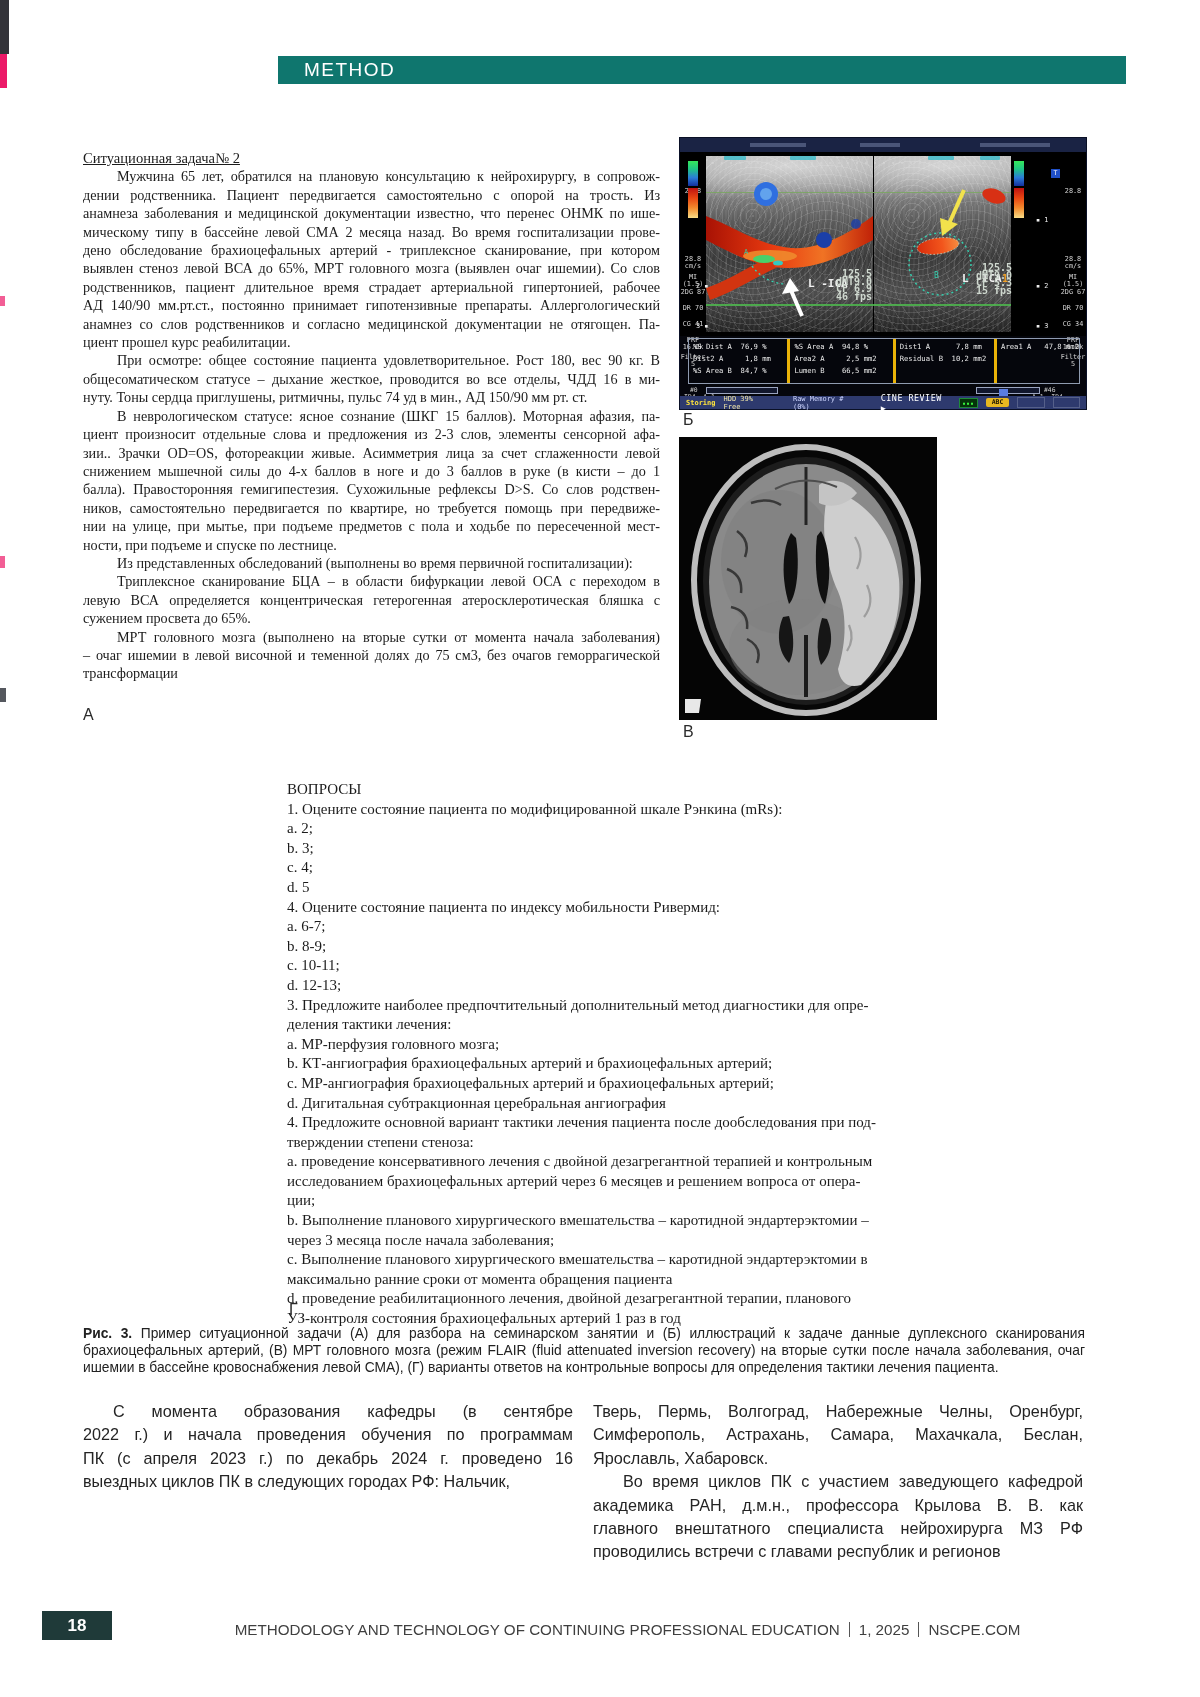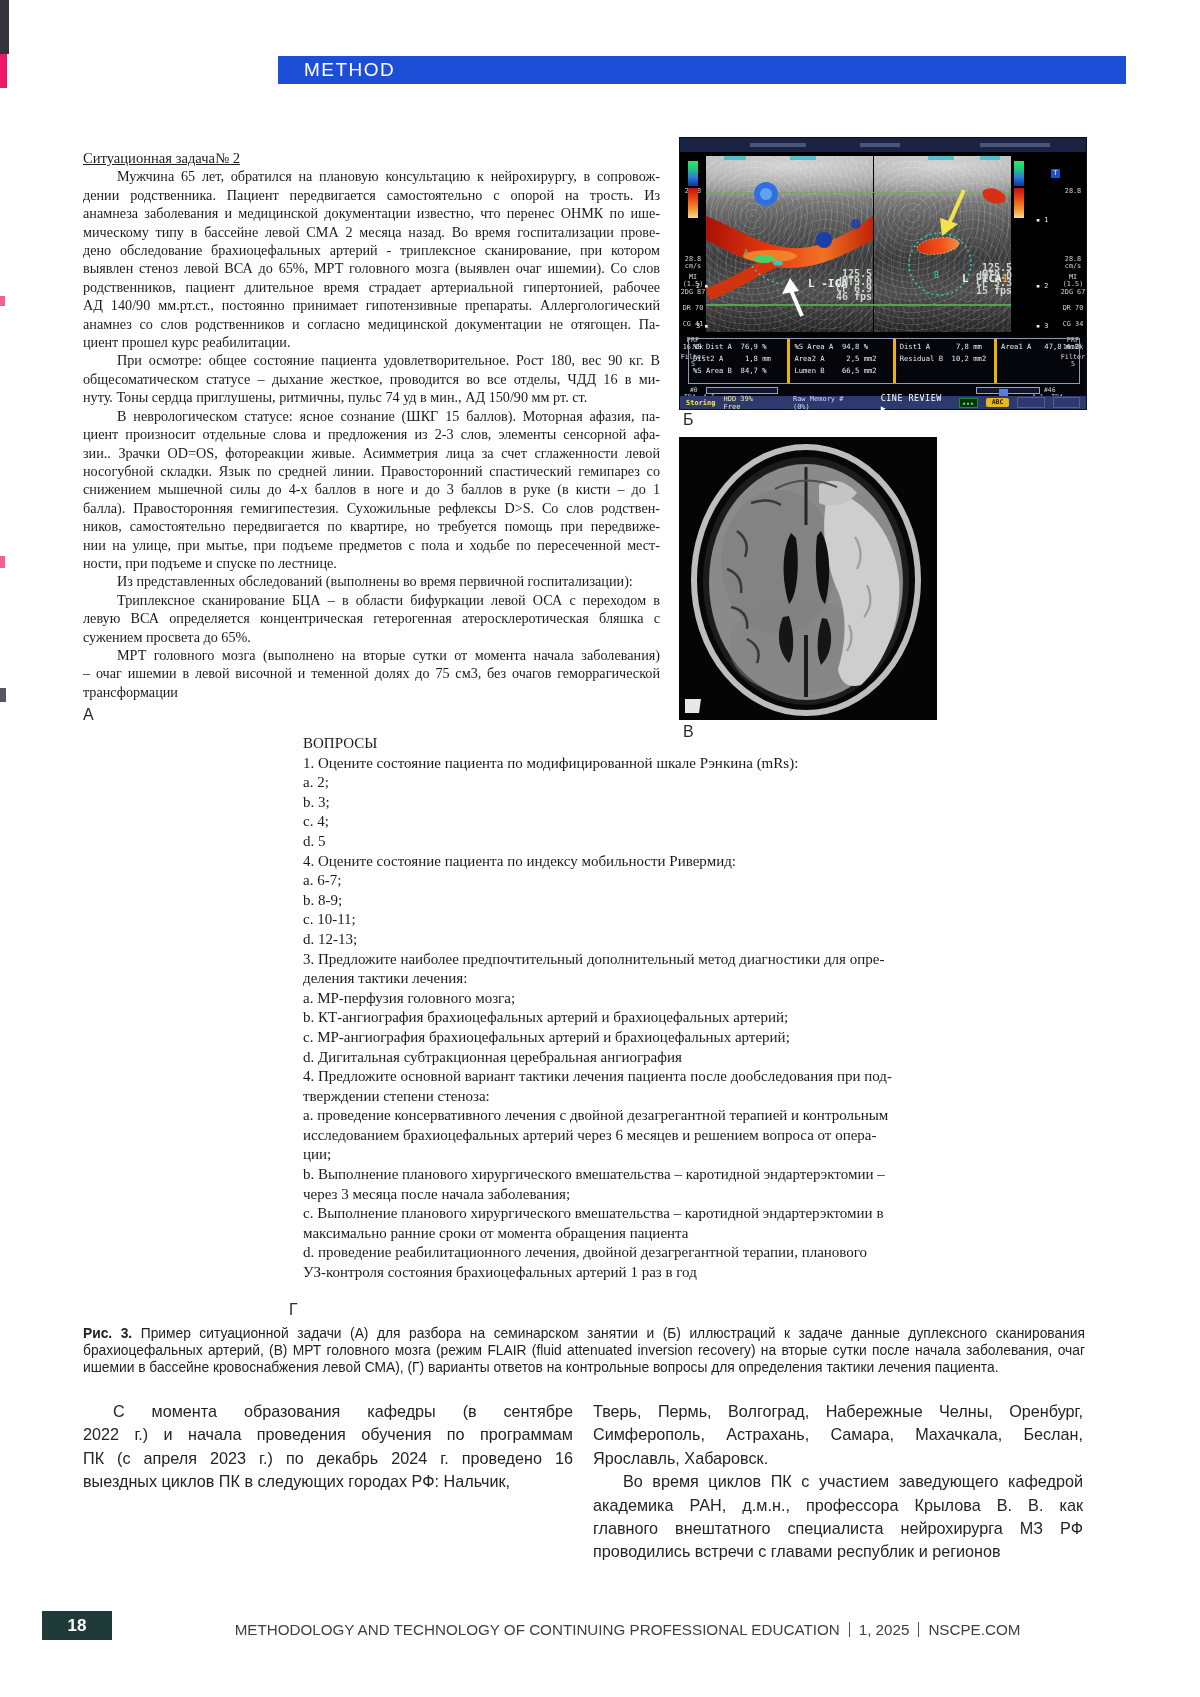--- a/index.html
+++ b/index.html
@@ -1,34 +1,34 @@
 <!DOCTYPE html>
 <html><head>
 <meta charset="utf-8">
 <style>
   html,body{margin:0;padding:0;background:#ffffff;}
   .page{position:relative;width:1200px;height:1697px;background:#fff;overflow:hidden;
         font-family:"Liberation Serif",serif;color:#1b1b1b;}
   
   .edge{position:absolute;left:0;}
   
-  .banner{position:absolute;left:278px;top:56px;width:848px;height:28px;background:#1d4ed8;
+  .banner{position:absolute;left:278px;top:56px;width:848px;height:28px;background:#0f766e;
           display:flex;align-items:center;}
   .banner span{color:#fff;font-family:"Liberation Sans",sans-serif;font-size:19px;
                letter-spacing:1.5px;padding-left:26px;}
   
   .case-col{position:absolute;left:83px;top:149px;width:577px;}
   .case-title{font-size:14.6px;line-height:18.4px;text-decoration:underline;}
   .case-p .ln{font-size:14.2px;line-height:18.4px;text-align:justify;text-align-last:justify;}
   .case-p .ln:last-child{text-align-last:left;}
   .case-p .ln:first-child{text-indent:34px;}
   
   .figlab{position:absolute;font-family:"Liberation Sans",sans-serif;font-size:16px;color:#2b2b2b;}
   
-  .questions{position:absolute;left:287px;top:734px;width:665px;margin-left:16px;}
+  .questions{position:absolute;left:287px;top:780px;width:665px;}
   .q-head{font-size:15px;line-height:19.6px;}
   .qln{font-size:15px;line-height:19.6px;}
   
   .caption{position:absolute;left:83px;top:1326px;width:1002px;
            font-family:"Liberation Sans",sans-serif;font-size:13.8px;line-height:16.8px;
            text-align:justify;color:#222;}
   .caption .cap-label{font-weight:bold;}
   
   .bodycol{position:absolute;top:1400px;width:490px;font-family:"Liberation Sans",sans-serif;}
   .bodycol.left{left:83px;} .bodycol.right{left:593px;}
@@ -125,21 +125,20 @@
       </div>
     <div class="case-p">
         <div class="ln">При осмотре: общее состояние пациента удовлетворительное. Рост 180, вес 90 кг. В</div>
         <div class="ln">общесоматическом статусе – дыхание жесткое, проводится во все отделы, ЧДД 16 в ми-</div>
         <div class="ln">нуту. Тоны сердца приглушены, ритмичны, пульс 74 уд в мин., АД 150/90 мм рт. ст.</div>
       </div>
     <div class="case-p">
         <div class="ln">В неврологическом статусе: ясное сознание (ШКГ 15 баллов). Моторная афазия, па-</div>
         <div class="ln">циент произносит отдельные слова и предложения из 2-3 слов, элементы сенсорной афа-</div>
         <div class="ln">зии.. Зрачки OD=OS, фотореакции живые. Асимметрия лица за счет сглаженности левой</div>
-        <div class="ln">носогубной складки. Язык по средней линии. Правосторонний спастический гемипарез со</div>
         <div class="ln">снижением мышечной силы до 4-х баллов в ноге и до 3 баллов в руке (в кисти – до 1</div>
         <div class="ln">балла). Правосторонняя гемигипестезия. Сухожильные рефлексы D&gt;S. Со слов родствен-</div>
         <div class="ln">ников, самостоятельно передвигается по квартире, но требуется помощь при передвиже-</div>
         <div class="ln">нии на улице, при мытье, при подъеме предметов с пола и ходьбе по пересеченной мест-</div>
         <div class="ln">ности, при подъеме и спуске по лестнице.</div>
       </div>
     <div class="case-p">
         <div class="ln">Из представленных обследований (выполнены во время первичной госпитализации):</div>
       </div>
     <div class="case-p">

